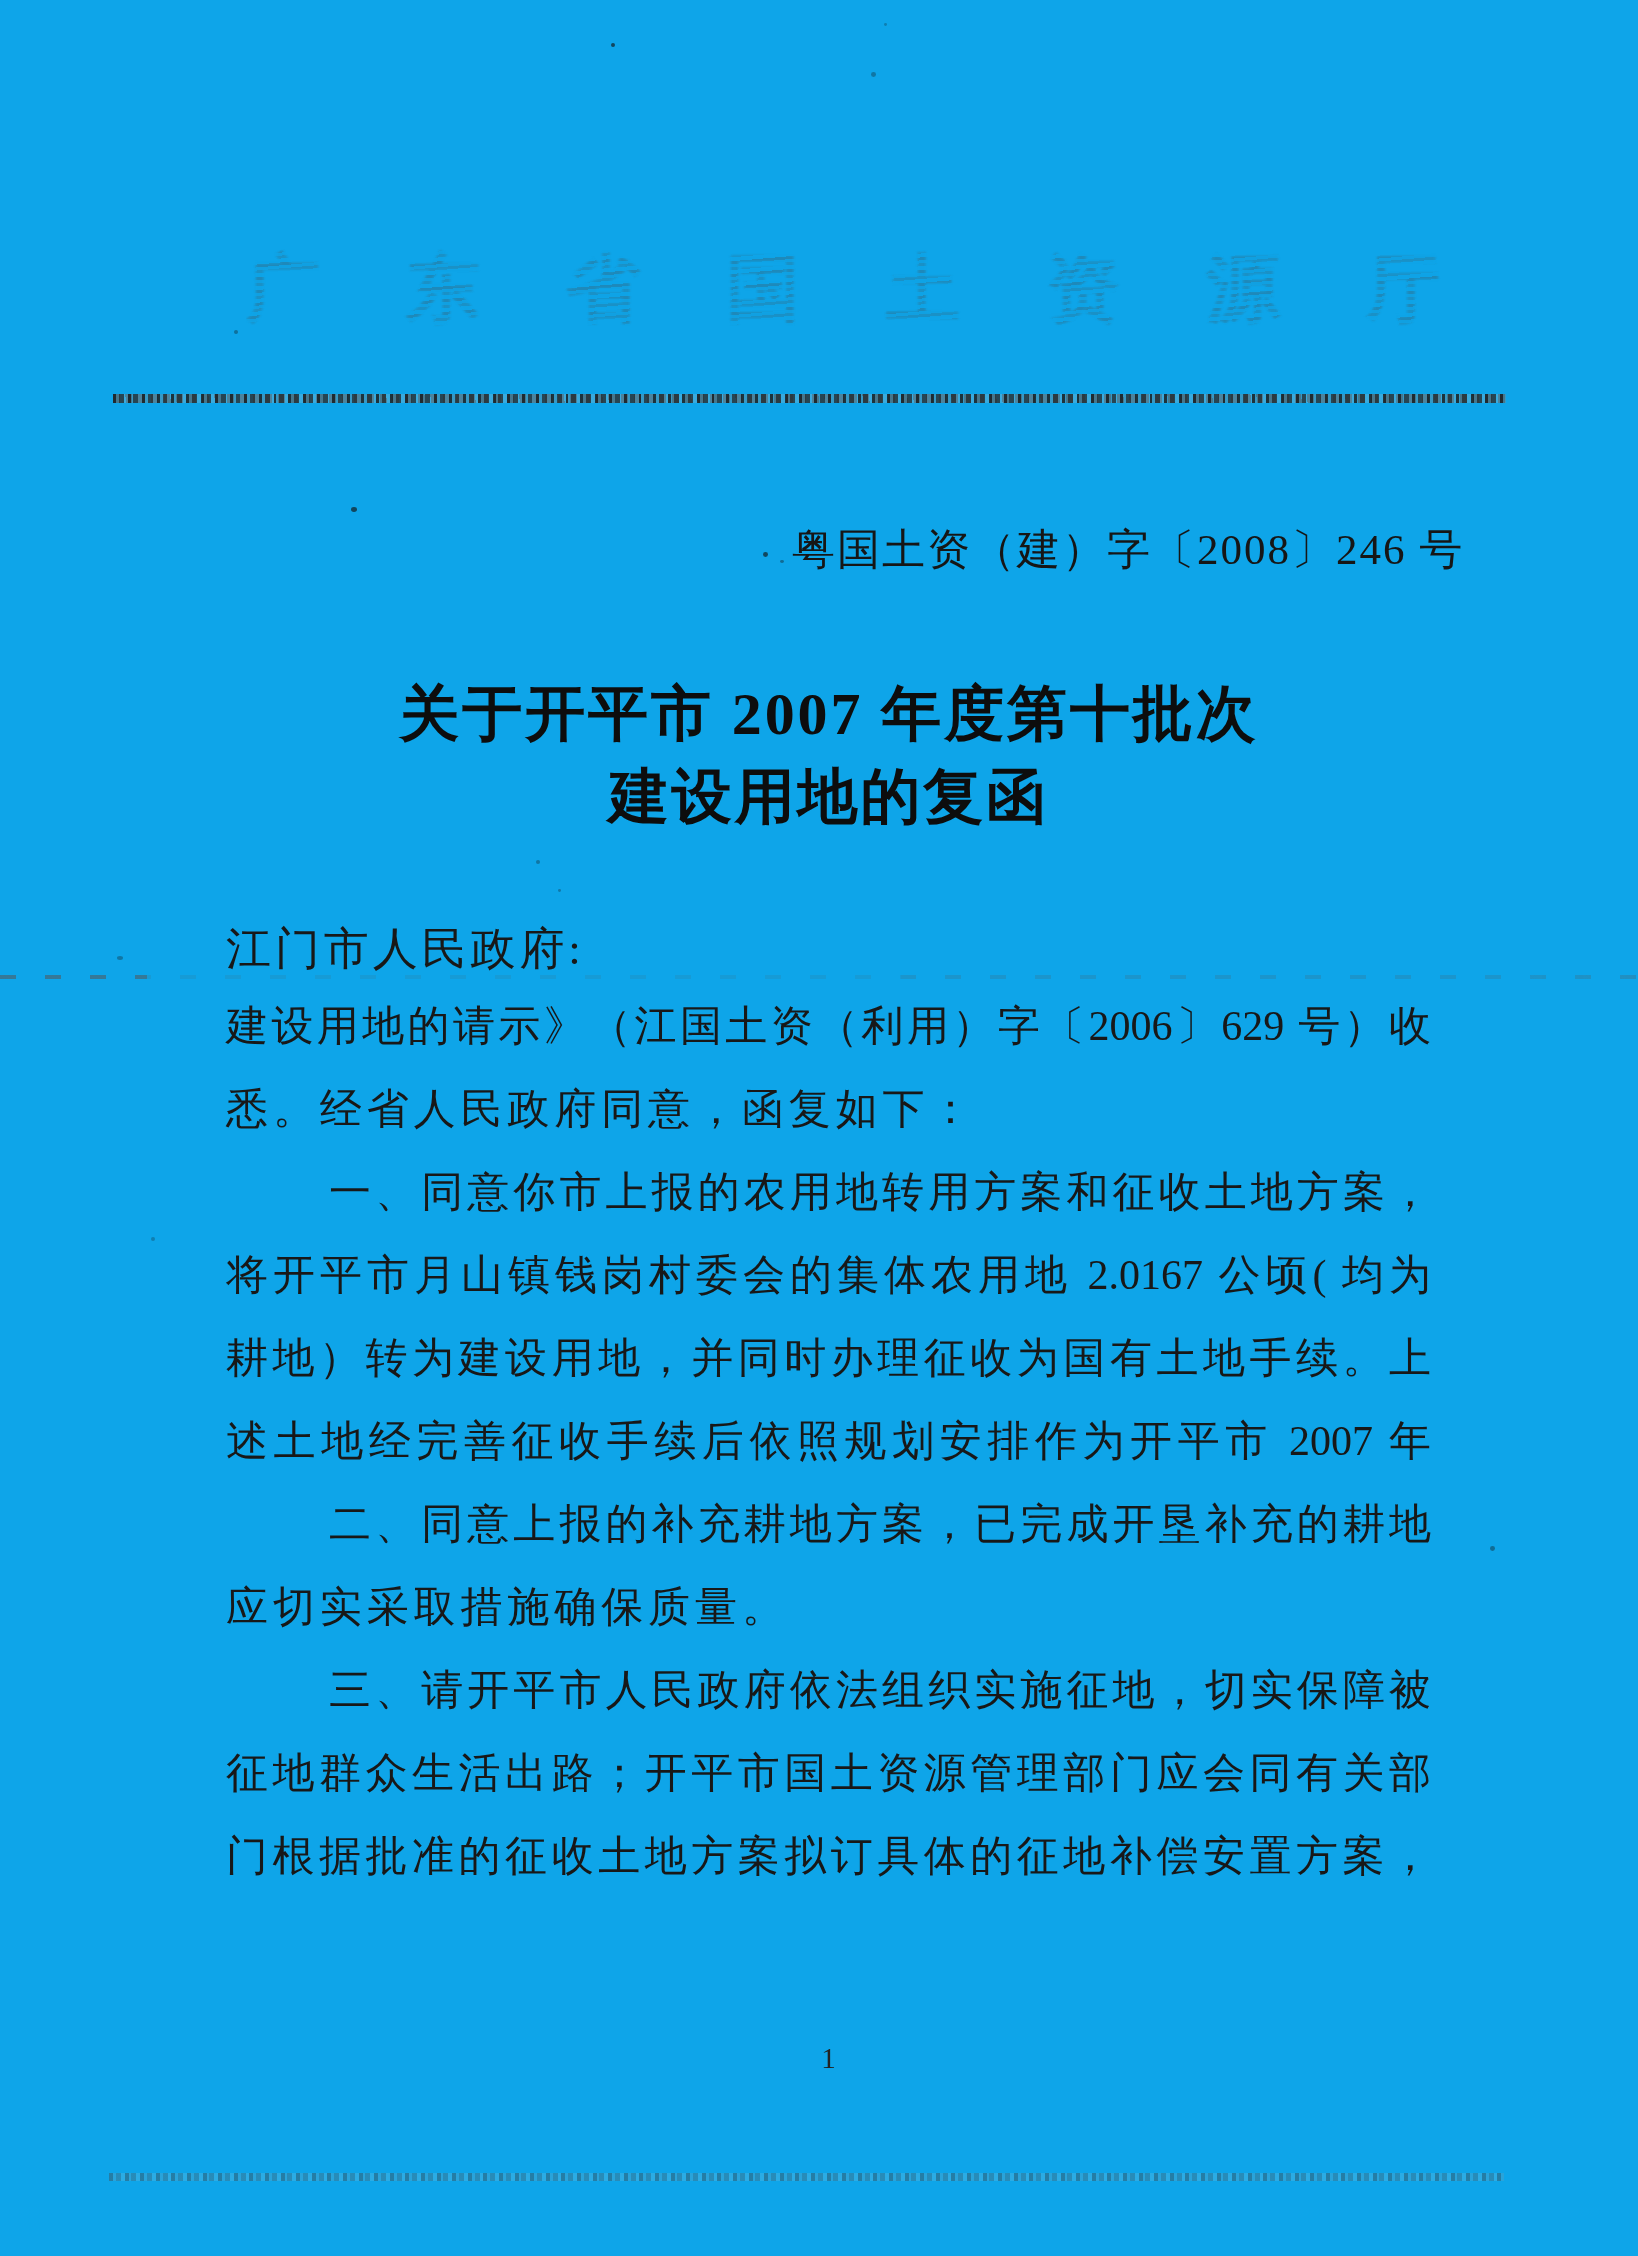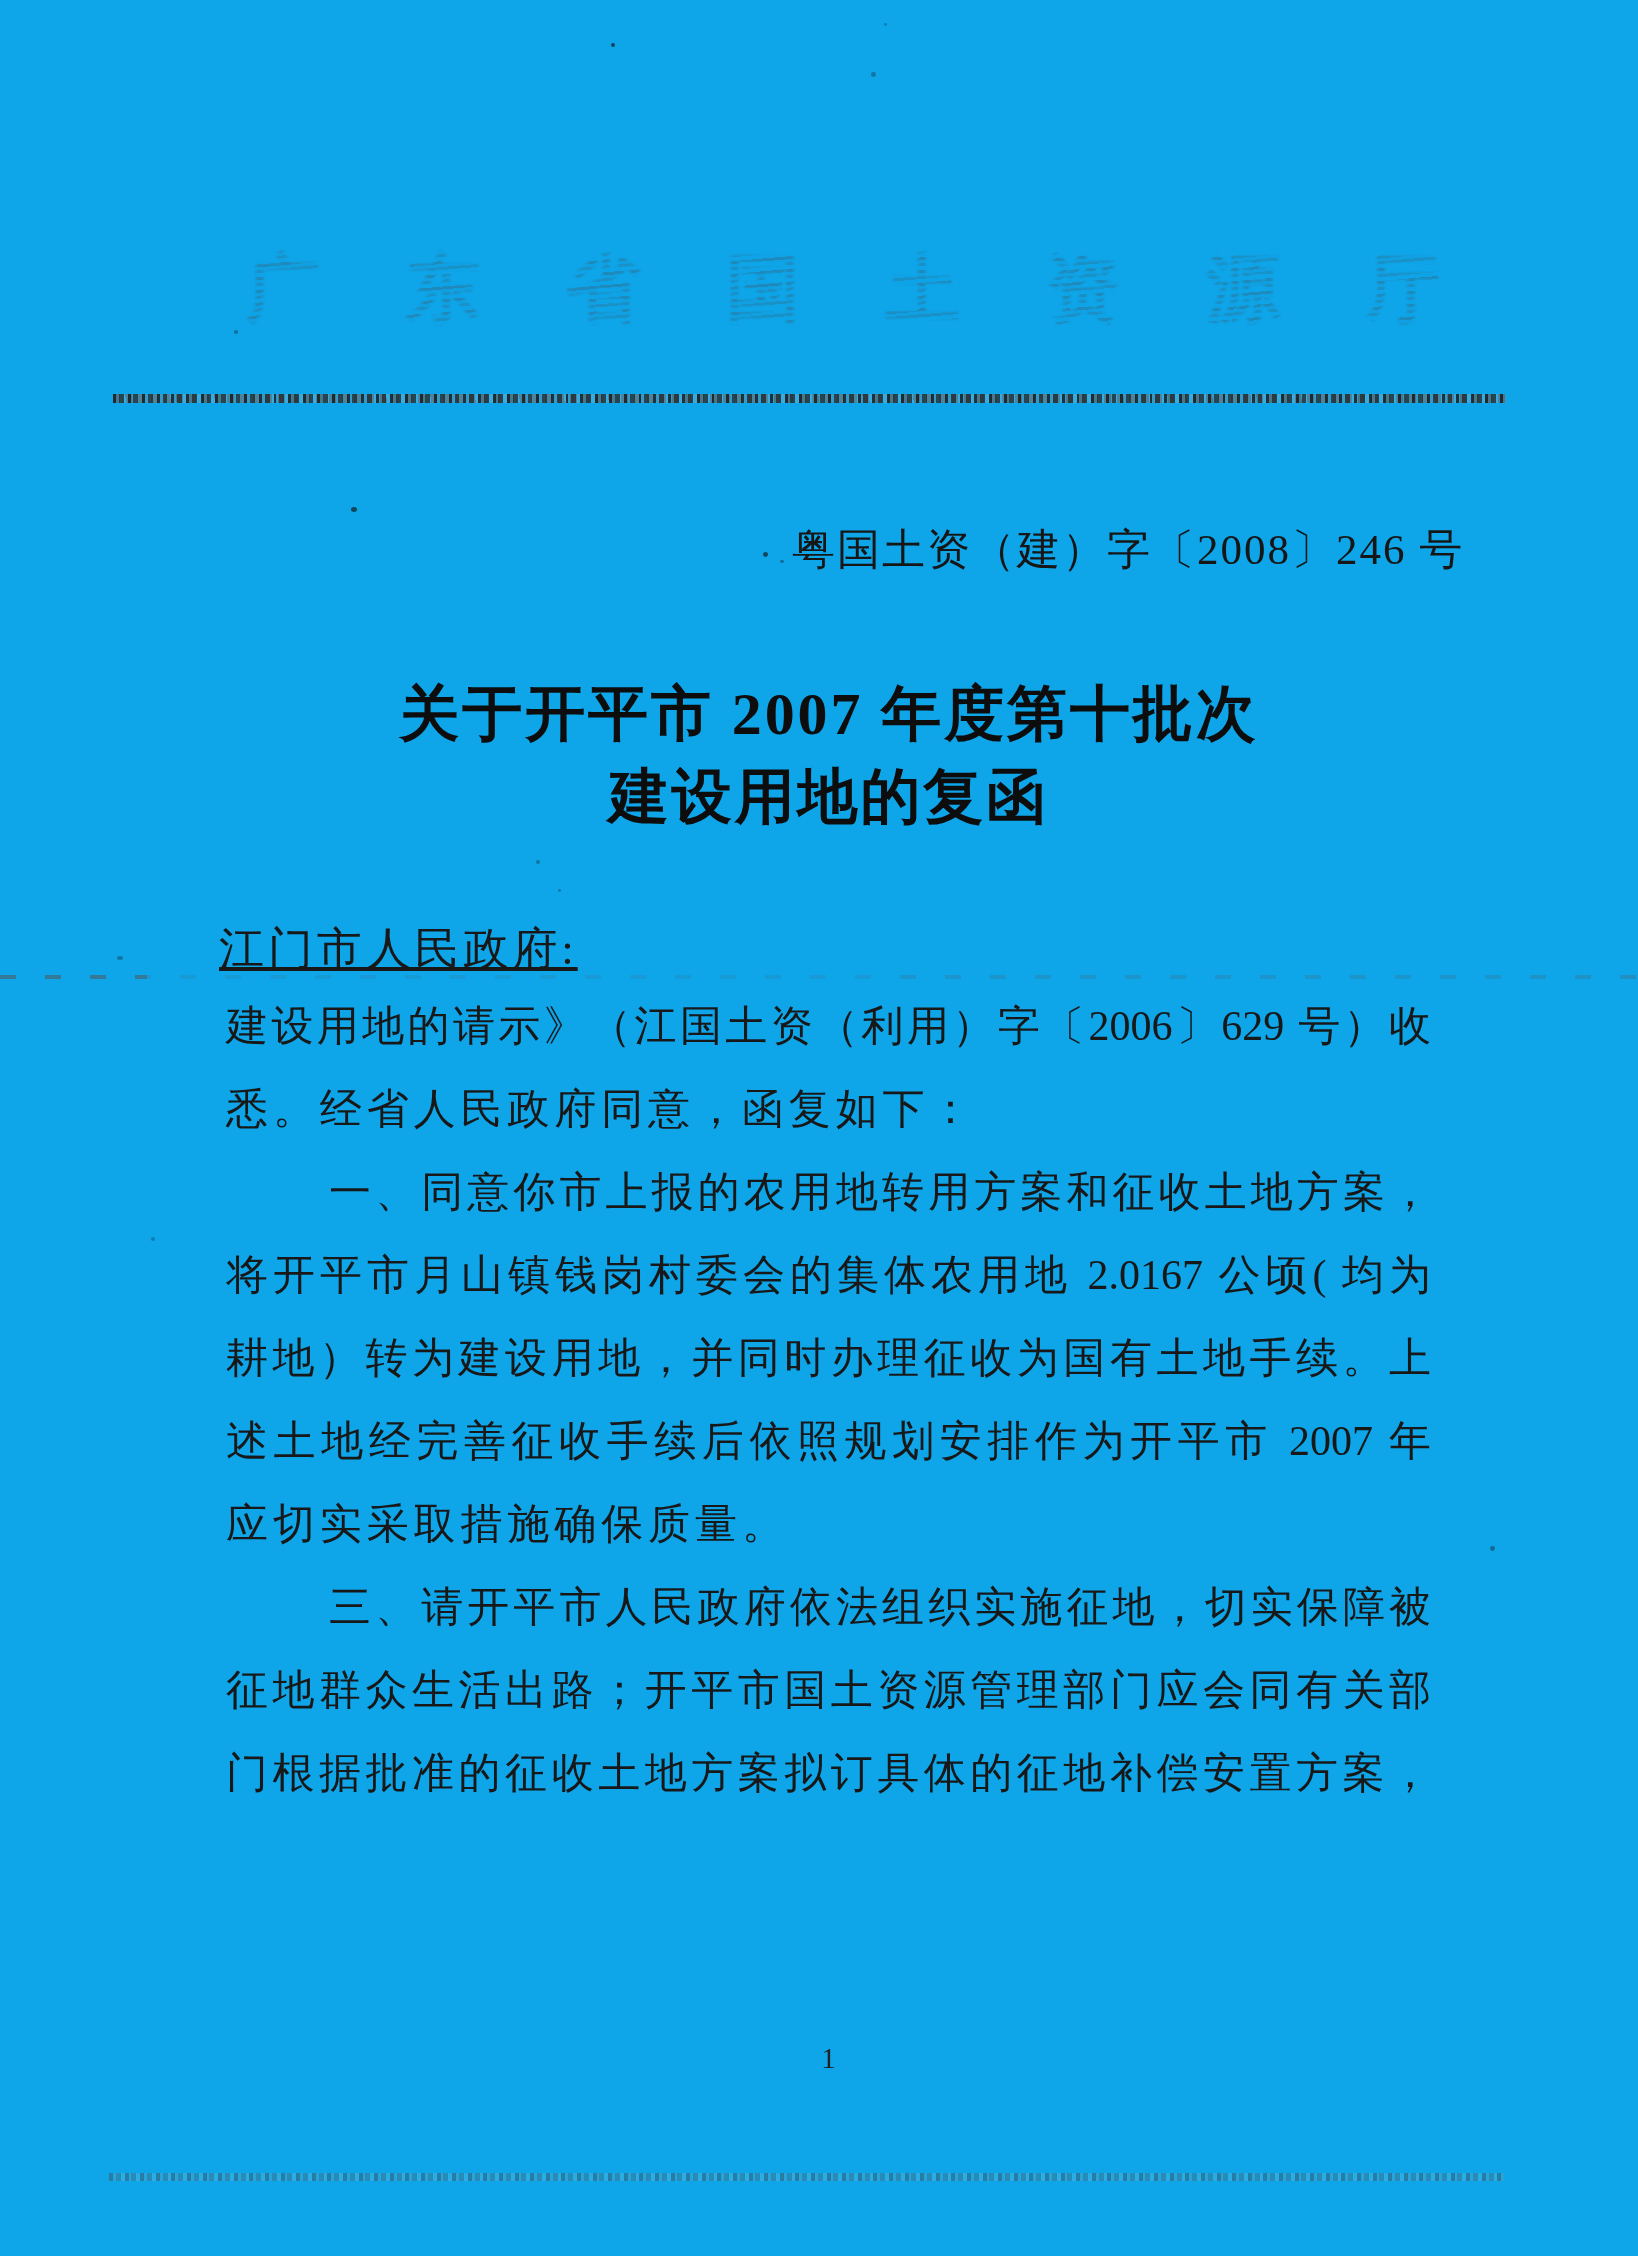--- a/index.html
+++ b/index.html
@@ -32,22 +32,22 @@
   .doc-number{
     position:absolute;left:792px;top:521px;
     font-size:43px;letter-spacing:2px;white-space:nowrap;color:#161616;
   }
   .title{
     position:absolute;left:234px;top:673px;width:1190px;
     text-align:center;font-size:60px;font-weight:bold;line-height:83px;
     letter-spacing:2.9px;color:#0d0d0d;
   }
   .salutation{
-    position:absolute;left:219px;top:919px;
-    font-size:45px;letter-spacing:3.9px;color:#181818;text-decoration:underline;
+    position:absolute;left:226px;top:919px;
+    font-size:45px;letter-spacing:3.9px;color:#181818;
   }
   
   .scan-streak{
     position:absolute;left:0;top:975px;width:1638px;height:3.9px;
     background:repeating-linear-gradient(90deg,rgba(85,85,85,.55) 0 15.6px,transparent 15.6px 45px);
     -webkit-mask-image:linear-gradient(90deg,#000 0 9%,rgba(0,0,0,.22) 9% 55%,rgba(0,0,0,.35) 55% 92%,rgba(0,0,0,.5) 100%);
             mask-image:linear-gradient(90deg,#000 0 9%,rgba(0,0,0,.22) 9% 55%,rgba(0,0,0,.35) 55% 92%,rgba(0,0,0,.5) 100%);
     filter:blur(0.5px);
   }
   .body-lines{
@@ -94,20 +94,21 @@
 
   <div class="scan-streak"></div>
 
   <div class="body-lines">
       <div class="bline full">建设用地的请示》（江国土资（利用）字〔2006〕629 号）收</div>
       <div class="bline short">悉。经省人民政府同意，函复如下：</div>
       <div class="bline full indent">一、同意你市上报的农用地转用方案和征收土地方案，</div>
       <div class="bline full">将开平市月山镇钱岗村委会的集体农用地 2.0167 公顷( 均为</div>
       <div class="bline full">耕地）转为建设用地，并同时办理征收为国有土地手续。上</div>
       <div class="bline full">述土地经完善征收手续后依照规划安排作为开平市 2007 年</div>
+      <div class="bline full indent">二、同意上报的补充耕地方案，已完成开垦补充的耕地</div>
       <div class="bline short">应切实采取措施确保质量。</div>
       <div class="bline full indent">三、请开平市人民政府依法组织实施征地，切实保障被</div>
       <div class="bline full">征地群众生活出路；开平市国土资源管理部门应会同有关部</div>
       <div class="bline full">门根据批准的征收土地方案拟订具体的征地补偿安置方案，</div>
     </div>
 
   <div class="page-number">1</div>
 
   <div class="rule-bottom"></div>
 

